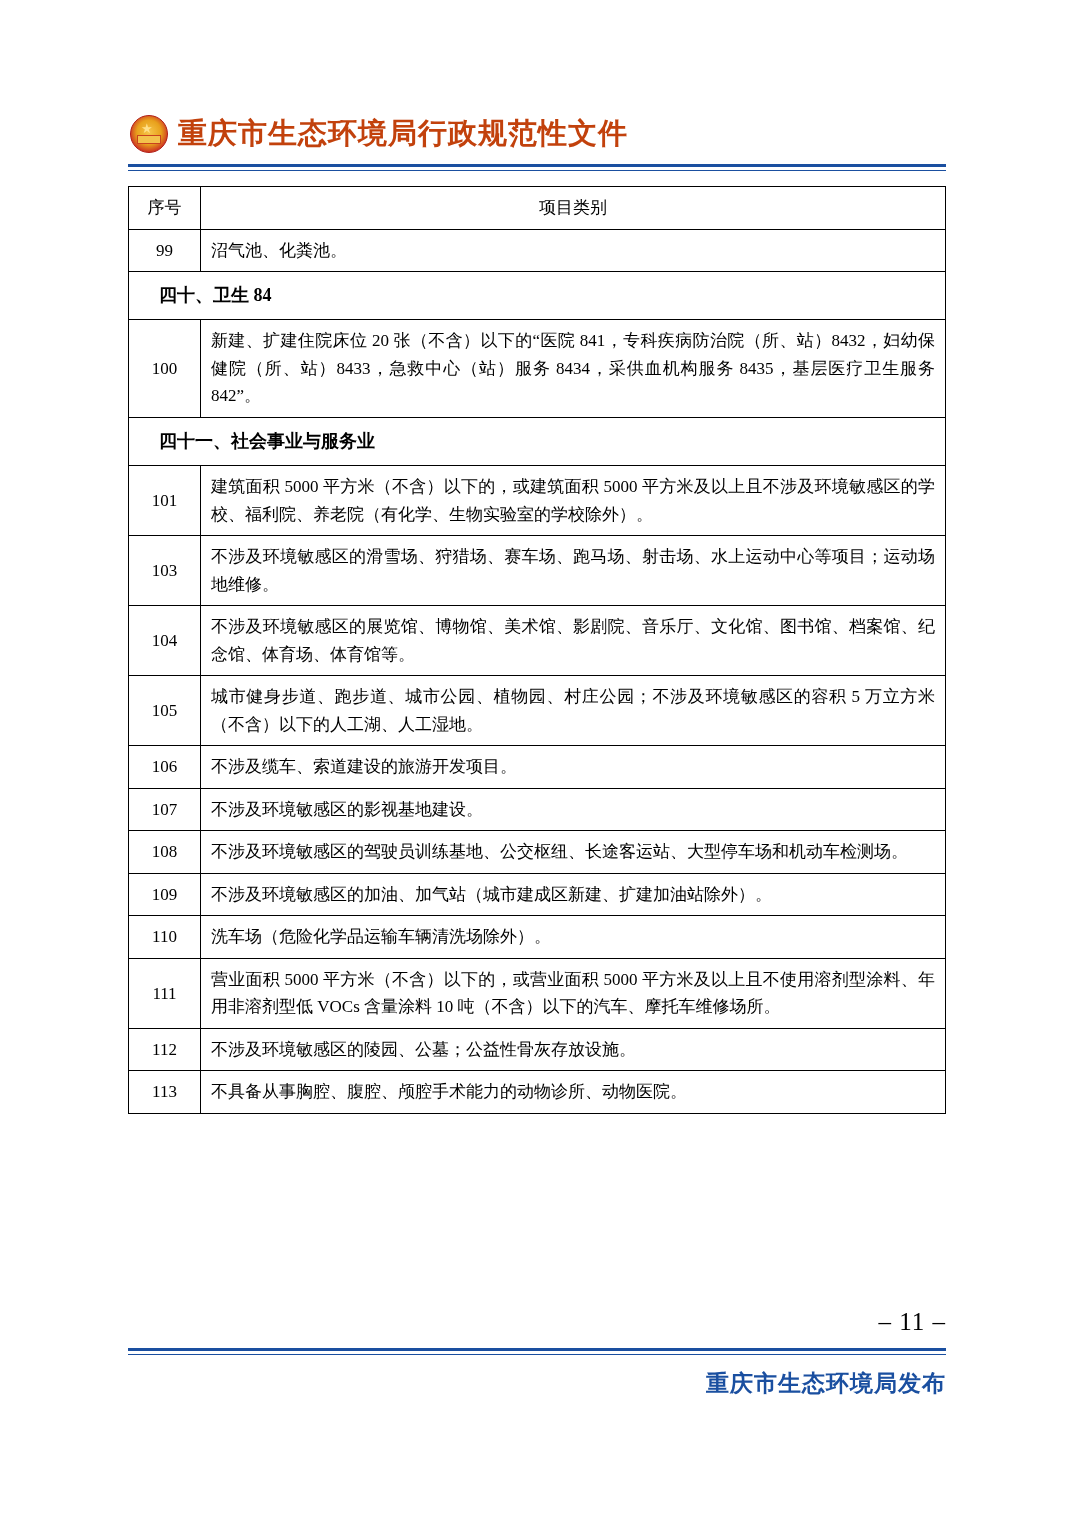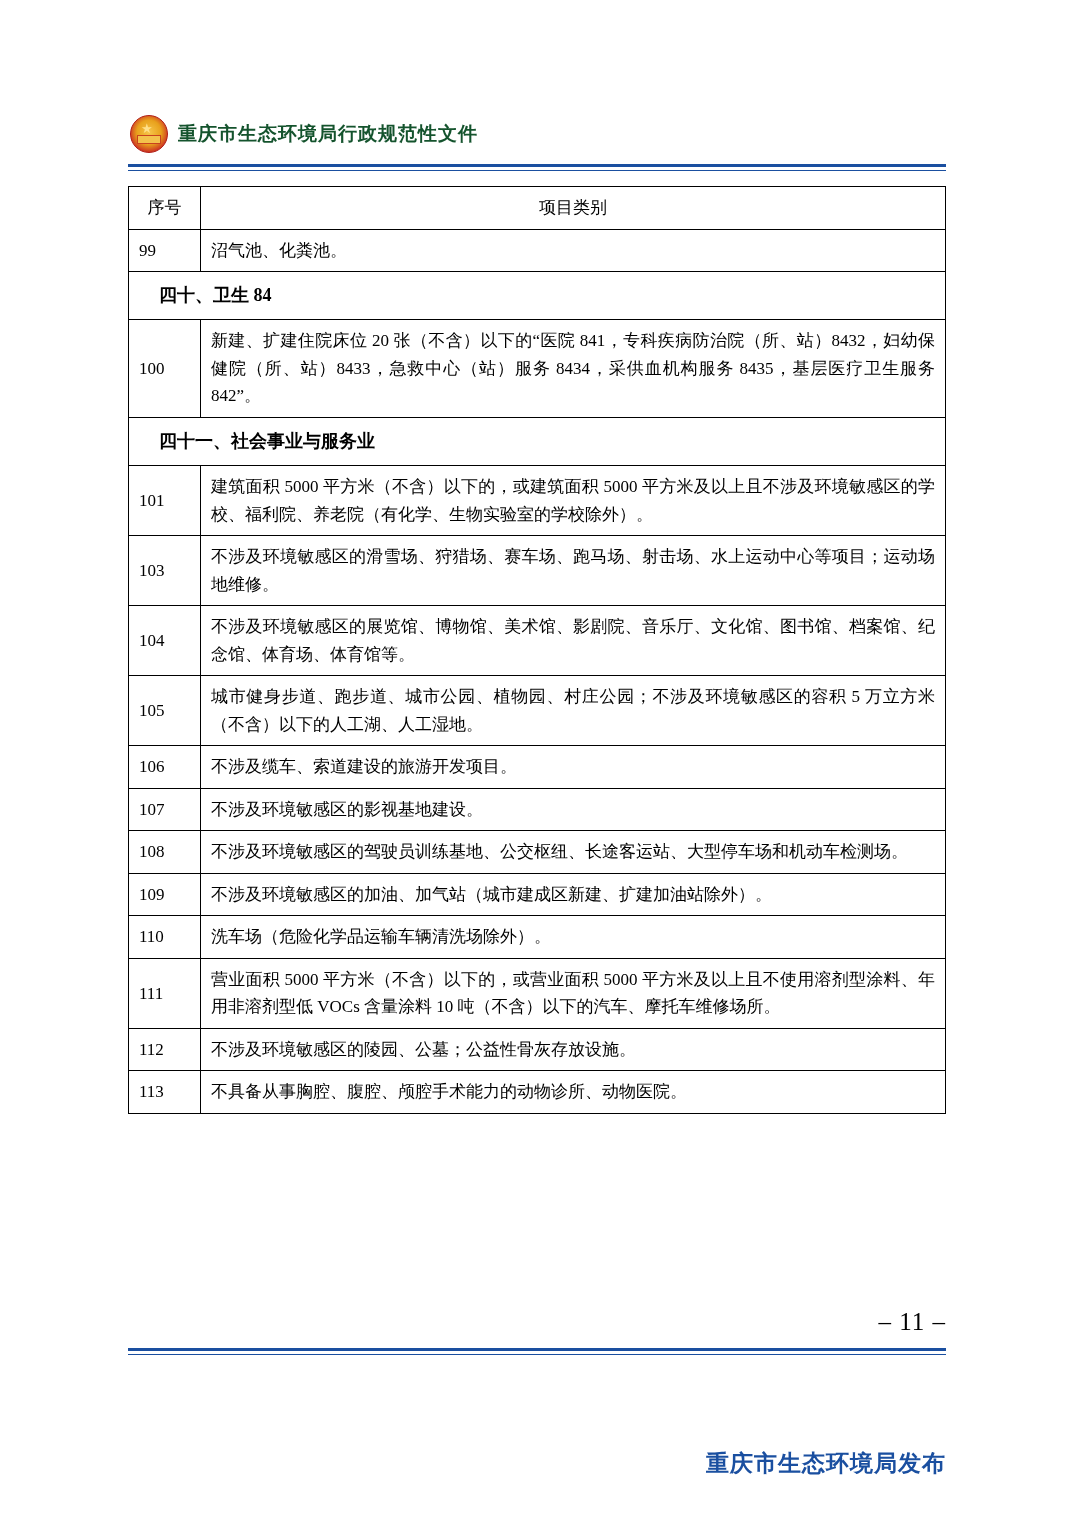--- a/index.html
+++ b/index.html
@@ -61,23 +61,23 @@
   .emblem .gate {
     position: absolute;
     left: 9px; top: 22px;
     width: 24px; height: 9px;
     background: #f3c24c;
     border: 1px solid #c8421f;
     box-sizing: border-box;
   }
   .header-title {
     font-family: "Liberation Serif", "DejaVu Serif", serif;
-    font-size: 19px;
+    font-size: 29px;
     font-weight: bold;
-    color: #14532d;
+    color: #c2410c;
     letter-spacing: 1px;
     white-space: nowrap;
   }
   .header-rule {
     margin-top: 4px;
     border-top: 3px solid #1a4fa0;
     border-bottom: 1px solid #1a4fa0;
     height: 3px;
     width: 818px;
   }
@@ -91,21 +91,21 @@
     border-collapse: collapse;
     table-layout: fixed;
   }
   .doc-table td, .doc-table th {
     border: 1px solid #000000;
     vertical-align: middle;
     padding: 7px 10px;
     font-size: 17px;
     line-height: 1.62;
   }
-  .col-no { width: 72px; }
+  .col-no { width: 72px; text-align: center; }
   .th-no, .th-cat {
     font-weight: normal;
     font-size: 18px;
     padding: 9px 10px;
   }
   .cell-body {
     text-align: justify;
     text-justify: inter-ideograph;
   }
   .section-row td {
@@ -127,21 +127,21 @@
     left: 128px;
     top: 1348px;
     width: 818px;
     height: 3px;
     border-top: 3px solid #1a4fa0;
     border-bottom: 1px solid #1a4fa0;
   }
   .footer-org {
     position: absolute;
     right: 128px;
-    top: 1448px;
+    top: 1368px;
     font-size: 23px;
     font-weight: bold;
     color: #1a4fa0;
     letter-spacing: 1px;
   }
 </style>
 </head>
 <body>
 
 <div class="page">

